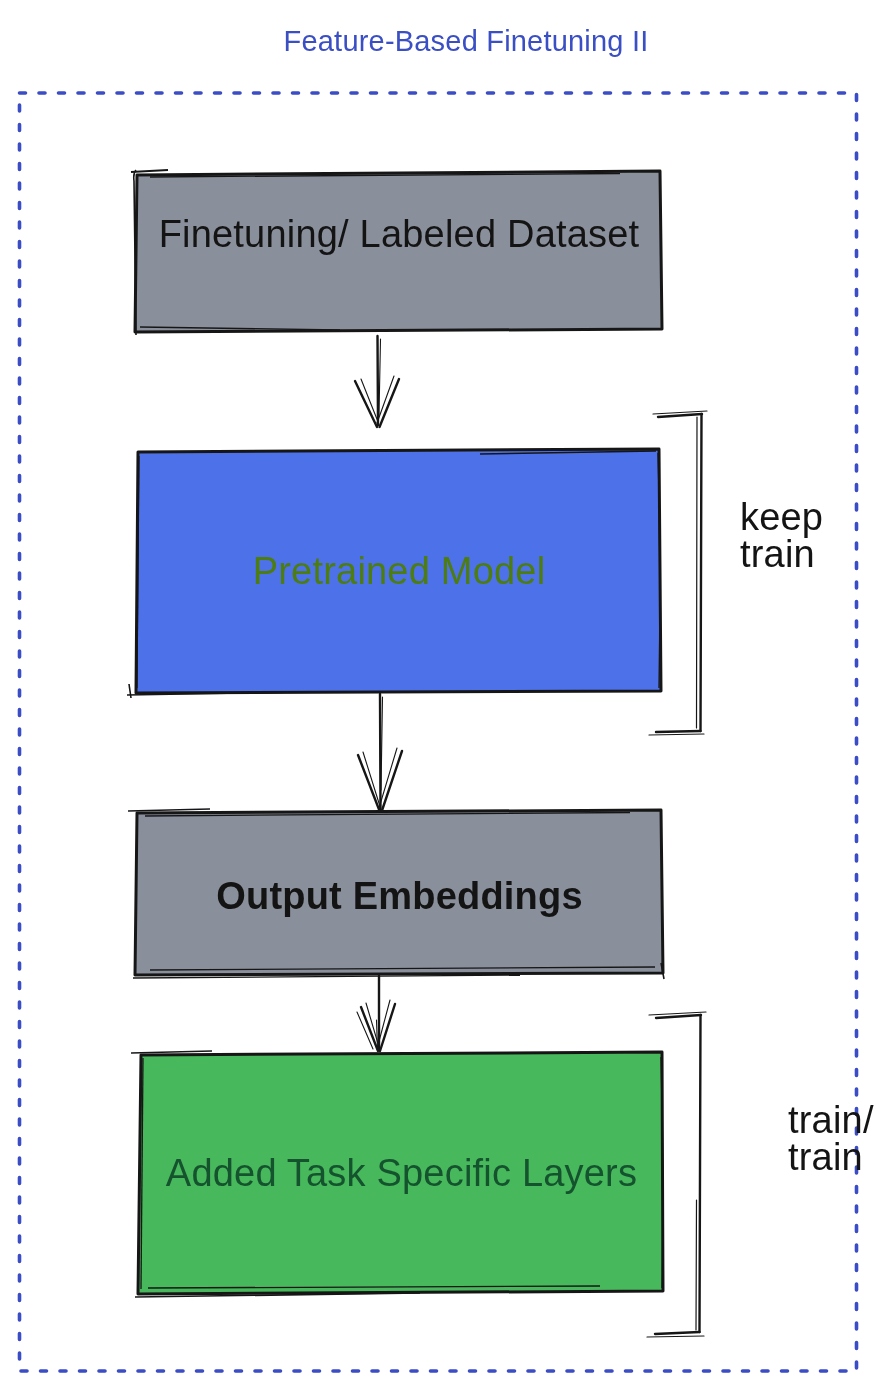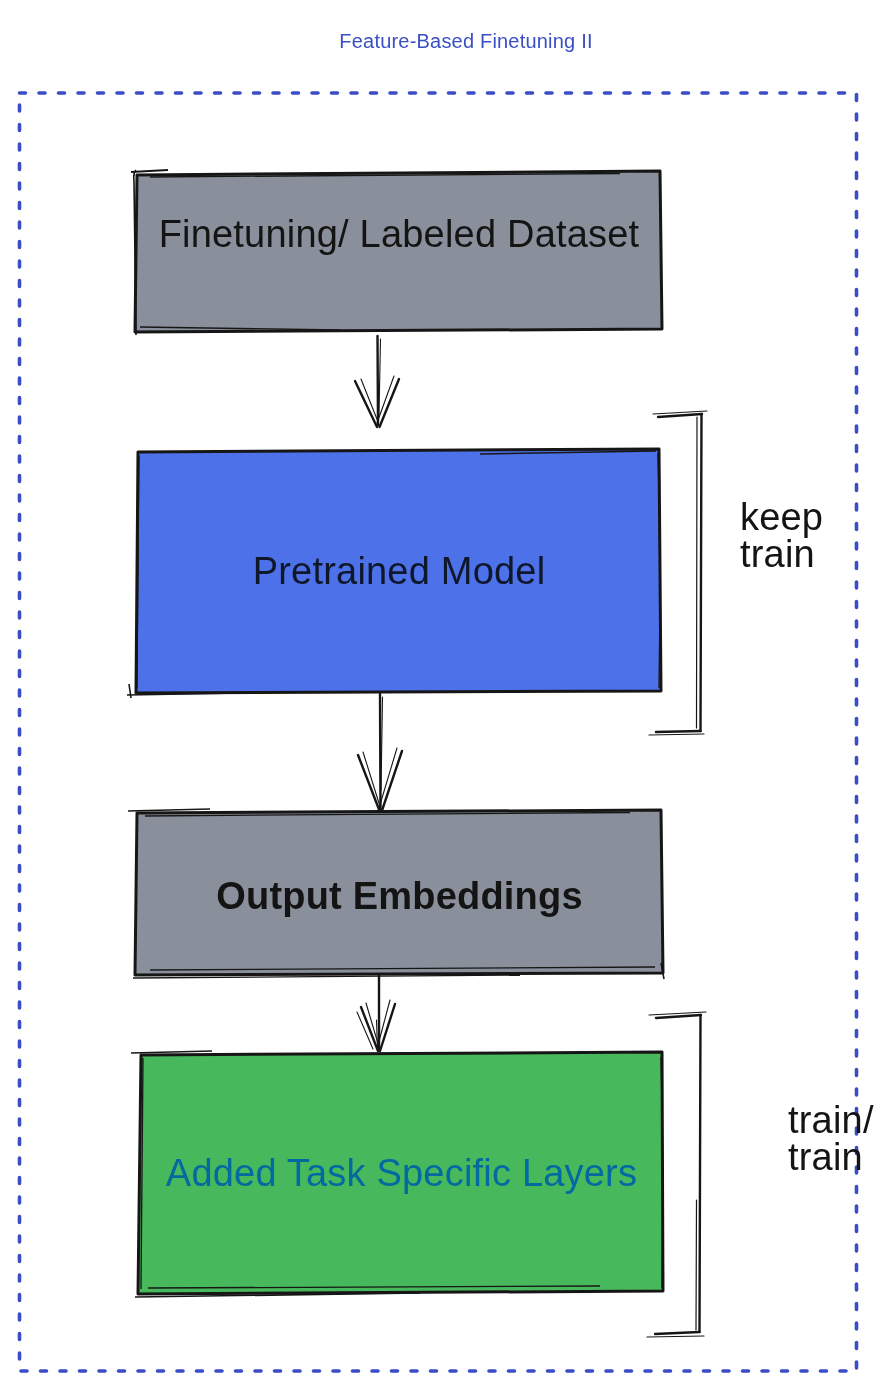--- a/index.html
+++ b/index.html
@@ -7,21 +7,21 @@
     position:relative;
     width:880px;height:1393px;
     background:#ffffff;
     font-family:"Liberation Sans", sans-serif;
     overflow:hidden;
   }
   .title{
     position:absolute;
     left:96px;top:24px;width:740px;
     text-align:center;
-    font-size:20px;
+    font-size:29px;
     line-height:34px;
     letter-spacing:0.2px;
   }
   .art{
     position:absolute;left:0;top:0;width:880px;height:1393px;
   }
   .node-label{
     position:absolute;
     display:flex;align-items:center;justify-content:center;
     font-size:38px;
@@ -130,25 +130,25 @@
       <path d="M649,1015 L706,1012" stroke-width="1.2"></path>
       <path d="M700.5,1015 L699.5,1332" stroke-width="2.4"></path>
       <path d="M696.5,1200 L696,1330" stroke-width="1.2"></path>
       <path d="M699.5,1332 L655,1334" stroke-width="2.4"></path>
       <path d="M704,1336 L647,1337" stroke-width="1.2"></path>
     </g>
   </svg>
 
   <div class="node-label" id="lab-dataset" style="color: rgb(20, 20, 20);">Finetuning/ Labeled Dataset</div>
 
-  <div class="node-label" id="lab-pretrained" style="color: #0f172a;">Pretrained Model</div>
+  <div class="node-label" id="lab-pretrained" style="color: #4d7c0f;">Pretrained Model</div>
 
   <div class="node-label" id="lab-embeddings" style="color: rgb(20, 20, 20); font-weight: bold;">Output Embeddings</div>
 
-  <div class="node-label" id="lab-layers" style="color: #0369a1;">Added Task Specific Layers</div>
+  <div class="node-label" id="lab-layers" style="color: #14532d;">Added Task Specific Layers</div>
 
   <div class="annotation" id="ann-keep" style="color: rgb(20, 20, 20);">
     <div>keep</div>
     <div>train</div>
   </div>
 
   <div class="annotation" id="ann-train" style="color: rgb(20, 20, 20); margin-left: 48px;">
     <div>train/</div>
     <div>train</div>
   </div>

